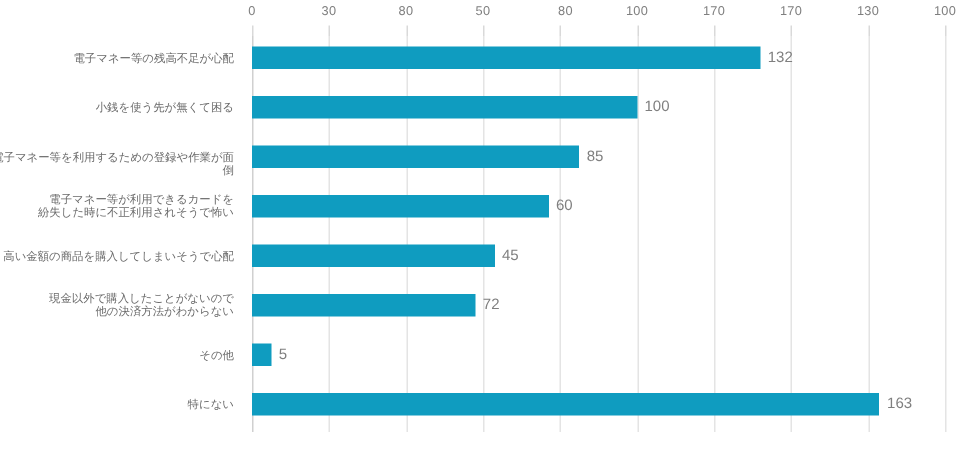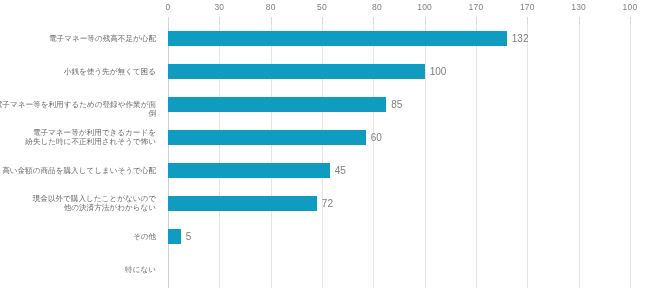--- a/index.html
+++ b/index.html
@@ -181,20 +181,24 @@
           <div class="bar-value" style="left: 166.7px; color: rgb(127, 127, 127);">45</div>
         </div>
         <div class="row" style="top: 165px; height: 33px;">
           <div class="bar" style="width: 148.867px; background: rgb(15, 156, 192);"></div>
           <div class="bar-value" style="left: 153.867px; color: rgb(127, 127, 127);">72</div>
         </div>
         <div class="row" style="top: 198px; height: 33px;">
           <div class="bar" style="width: 12.8333px; background: rgb(15, 156, 192);"></div>
           <div class="bar-value" style="left: 17.8333px; color: rgb(127, 127, 127);">5</div>
         </div>
+        <div class="row" style="top: 231px; height: 33px;">
+          <div class="bar" style="width: 418.367px; background: rgb(15, 156, 192);"></div>
+          <div class="bar-value" style="left: 423.367px; color: rgb(127, 127, 127);">163</div>
+        </div>
       </div>
   </div>
 
   <div class="cat-labels">
       <div class="cat-label" style="top: 9.7px; color: rgb(106, 106, 106);">電子マネー等の残高不足が心配</div>
       <div class="cat-label" style="top: 42.7px; color: rgb(106, 106, 106);">小銭を使う先が無くて困る</div>
       <div class="cat-label" style="top: 75.7px; color: rgb(106, 106, 106);">電子マネー等を利用するための登録や作業が面倒</div>
       <div class="cat-label" style="top: 103.9px; color: rgb(106, 106, 106);">電子マネー等が利用できるカードを
 紛失した時に不正利用されそうで怖い</div>
       <div class="cat-label" style="top: 141.7px; color: rgb(106, 106, 106);">高い金額の商品を購入してしまいそうで心配</div>

